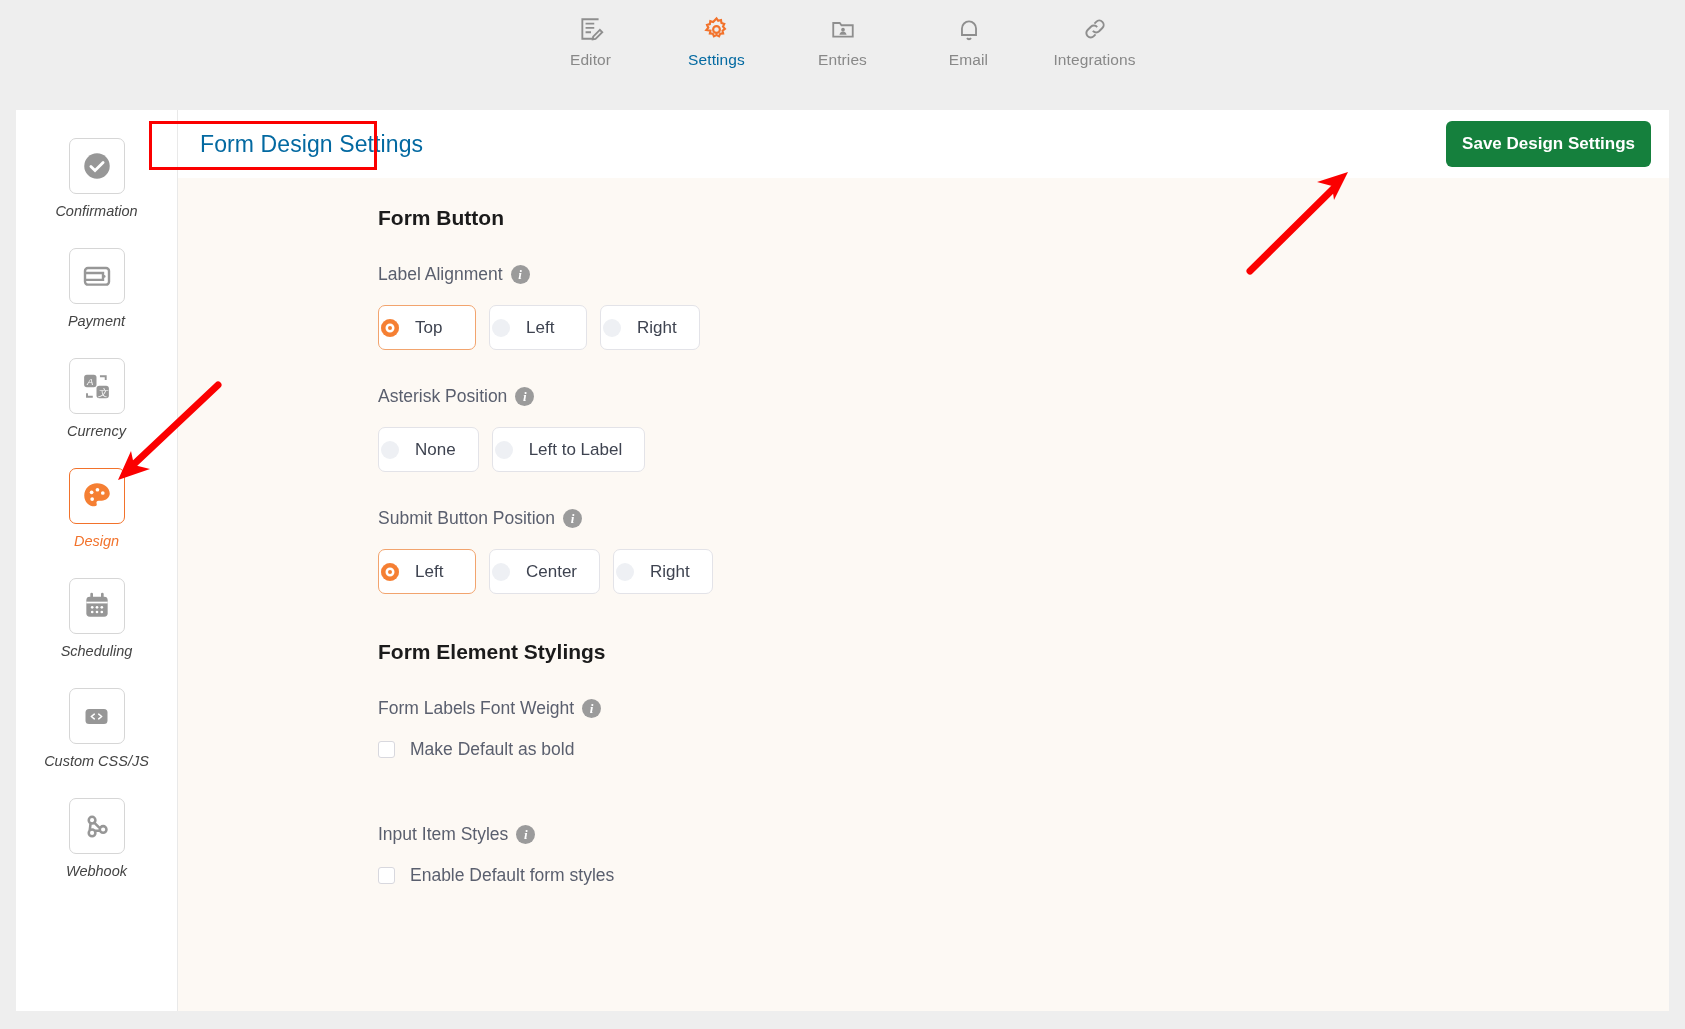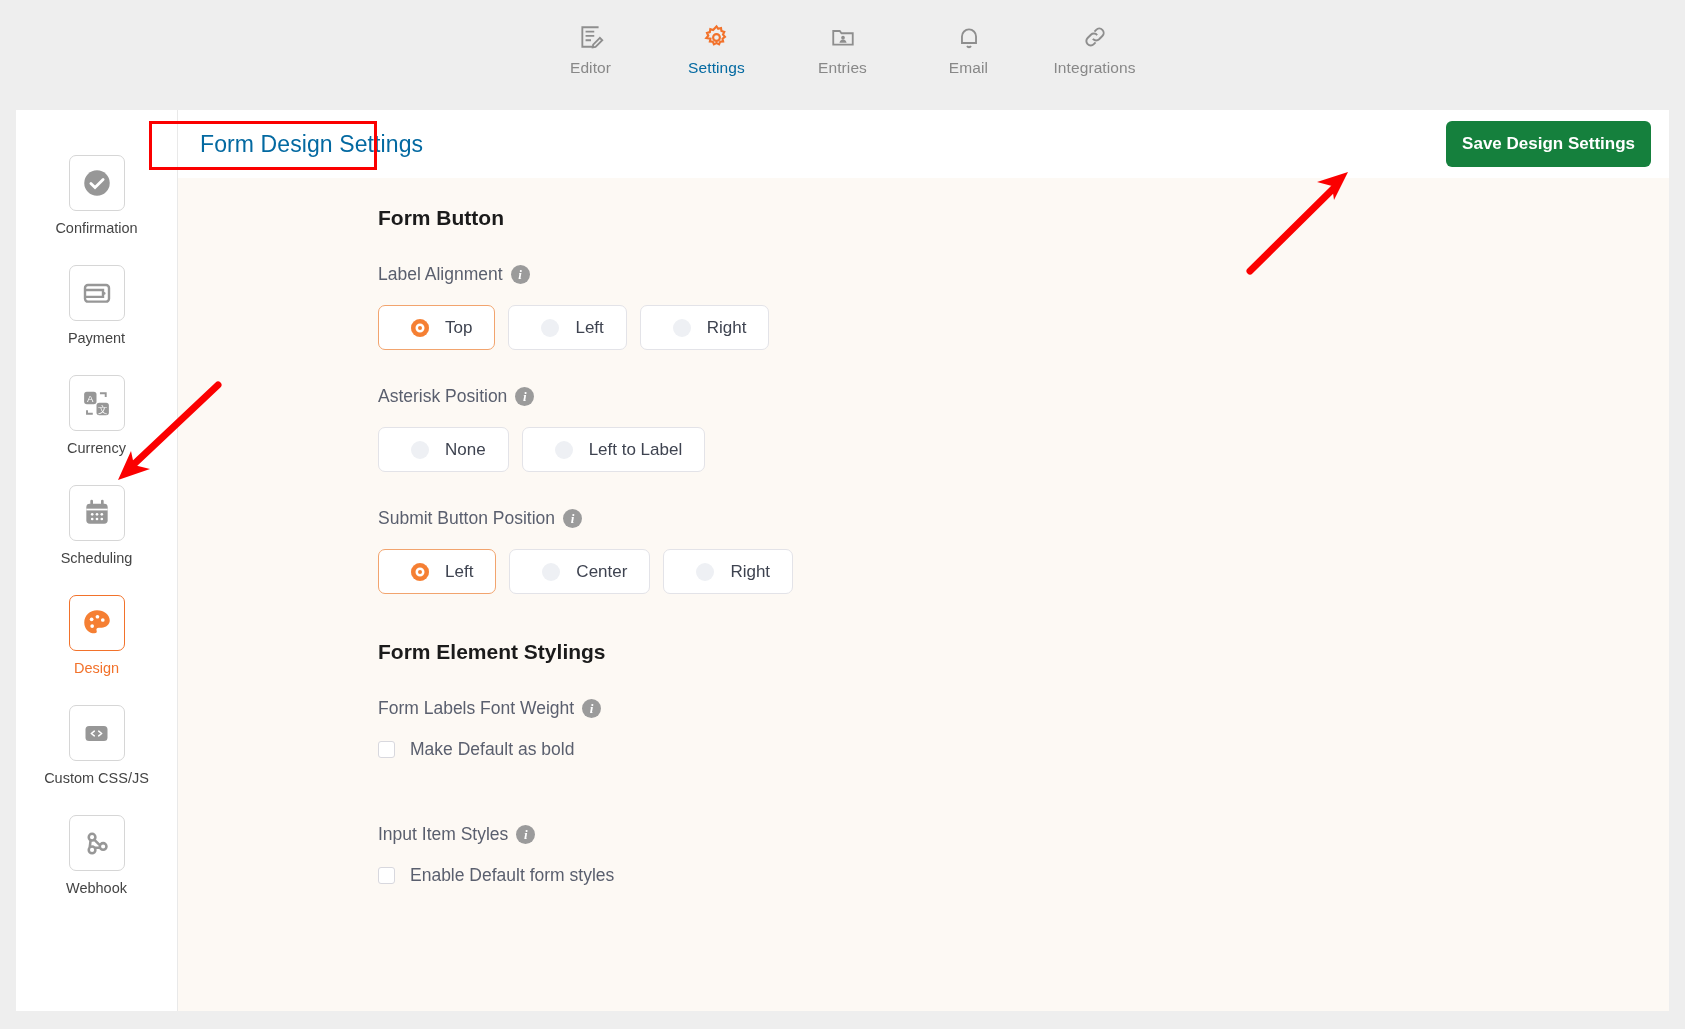--- a/index.html
+++ b/index.html
@@ -11,21 +11,21 @@
     overflow: hidden;
   }
 
   
   #topnav {
     position: absolute; top: 0; left: 0;
     width: 1685px; height: 94px;
     background: #eeeeee;
     display: flex; align-items: flex-start; justify-content: center;
     gap: 44px;
-    padding-top: 22px;
+    padding-top: 14px;
   }
   .navitem {
     width: 82px;
     display: flex; flex-direction: column; align-items: center; gap: 7px;
     cursor: pointer;
   }
   .navicon { height: 30px; display: flex; align-items: center; justify-content: center; }
   .navlabel { font-size: 15.5px; color: #888888; letter-spacing: .1px; }
   .navitem.active .navlabel { color: #0369a1; }
 
@@ -35,22 +35,22 @@
     width: 1653px; height: 901px;
     background: #ffffff;
     display: flex;
   }
 
   
   #sidebar {
     width: 162px; flex: 0 0 162px;
     background: #ffffff;
     border-right: 1px solid #e9e9e9;
-    padding-top: 45px;
-    display: flex; flex-direction: column; align-items: center;
+    padding-top: 28px;
+    display: flex; flex-direction: column; align-items: center; font-style: italic;
   }
   .sb-item {
     width: 120px;
     display: flex; flex-direction: column; align-items: center;
     margin-bottom: 29px;
     cursor: pointer;
   }
   .sb-box {
     width: 56px; height: 56px;
     border: 1px solid #d6d6d6;
@@ -116,21 +116,21 @@
     display: inline-flex; align-items: center; justify-content: center;
     line-height: 1;
   }
 
   .pillrow { display: flex; gap: 13px; margin-bottom: 36px; }
   .pill {
     min-width: 98px; height: 45px;
     border: 1px solid #e3e3e8; border-radius: 7px;
     background: #ffffff;
     display: flex; align-items: center; gap: 16px;
-    padding: 0 22px 0 32px;
+    padding: 0 22px 0 2px;
     cursor: pointer;
   }
   .pill.sel { border-color: #f2a46e; }
   .radio {
     width: 18px; height: 18px; border-radius: 50%;
     background: #eef0f4; flex: 0 0 18px;
   }
   .pill.sel .radio {
     background: #f57f33;
     box-shadow: inset 0 0 0 4.5px #f57f33, inset 0 0 0 7px #ffffff;
@@ -245,52 +245,52 @@
         <svg width="33" height="33" viewBox="0 0 24 24">
           <rect x="3" y="3.5" width="9" height="9" rx="2" fill="#979797"></rect>
           <text x="7.5" y="10.6" font-size="7" fill="#fff" text-anchor="middle" font-family="Liberation Sans, sans-serif">A</text>
           <rect x="12" y="11.5" width="9" height="9" rx="2" fill="#979797"></rect>
           <text x="16.5" y="18.6" font-size="7" fill="#fff" text-anchor="middle" font-family="Liberation Sans, sans-serif">文</text>
           <path d="M14.5 4.6h4.2v2.6" fill="none" stroke="#979797" stroke-width="1.4"></path>
           <path d="M9.3 19.5H5.1v-2.6" fill="none" stroke="#979797" stroke-width="1.4"></path>
         </svg>
       </span>
       <span class="sb-label">Currency</span>
+    </div>
+
+    <div class="sb-item active">
+      <span class="sb-box">
+        <svg width="34" height="34" viewBox="0 0 24 24">
+          <path d="M12 3c-5 0-9 3.8-9 8.6 0 4.7 3.6 7.7 7.1 7.7 1.7 0 2-1 1.6-2-.4-1.1.3-2 1.5-2h2.1c3 0 5.7-2.1 5.7-5C21 6.2 17 3 12 3z" fill="#f57f33"></path>
+          <circle cx="8.2" cy="9.4" r="1.3" fill="#fff"></circle>
+          <circle cx="12.3" cy="7.6" r="1.3" fill="#fff"></circle>
+          <circle cx="16.1" cy="9.9" r="1.3" fill="#fff"></circle>
+          <circle cx="8.6" cy="14.2" r="1.3" fill="#fff"></circle>
+        </svg>
+      </span>
+      <span class="sb-label">Design</span>
     </div>
 
     <div class="sb-item">
       <span class="sb-box">
         <svg width="32" height="32" viewBox="0 0 24 24">
           <rect x="4" y="5" width="16" height="15" rx="2.6" fill="#979797"></rect>
           <path d="M8 3v3.6M16 3v3.6" stroke="#979797" stroke-width="2" stroke-linecap="round"></path>
           <path d="M4 9.4h16" stroke="#fff" stroke-width="1.3"></path>
           <circle cx="8.4" cy="13" r="1" fill="#fff"></circle>
             <circle cx="12" cy="13" r="1" fill="#fff"></circle>
             <circle cx="15.6" cy="13" r="1" fill="#fff"></circle>
           <circle cx="8.4" cy="16.5" r="1" fill="#fff"></circle>
             <circle cx="12" cy="16.5" r="1" fill="#fff"></circle>
             <circle cx="15.6" cy="16.5" r="1" fill="#fff"></circle>
         </svg>
       </span>
       <span class="sb-label">Scheduling</span>
     </div>
 
-    <div class="sb-item active">
-      <span class="sb-box">
-        <svg width="34" height="34" viewBox="0 0 24 24">
-          <path d="M12 3c-5 0-9 3.8-9 8.6 0 4.7 3.6 7.7 7.1 7.7 1.7 0 2-1 1.6-2-.4-1.1.3-2 1.5-2h2.1c3 0 5.7-2.1 5.7-5C21 6.2 17 3 12 3z" fill="#f57f33"></path>
-          <circle cx="8.2" cy="9.4" r="1.3" fill="#fff"></circle>
-          <circle cx="12.3" cy="7.6" r="1.3" fill="#fff"></circle>
-          <circle cx="16.1" cy="9.9" r="1.3" fill="#fff"></circle>
-          <circle cx="8.6" cy="14.2" r="1.3" fill="#fff"></circle>
-        </svg>
-      </span>
-      <span class="sb-label">Design</span>
-    </div>
-
     <div class="sb-item">
       <span class="sb-box">
         <svg width="33" height="33" viewBox="0 0 24 24">
           <rect x="4" y="6.5" width="16" height="11" rx="2.6" fill="#979797"></rect>
           <path d="M10.4 10.3L8.2 12l2.2 1.7M13.6 10.3L15.8 12l-2.2 1.7" fill="none" stroke="#fff" stroke-width="1.1" stroke-linecap="round" stroke-linejoin="round"></path>
         </svg>
       </span>
       <span class="sb-label">Custom CSS/JS</span>
     </div>
 

